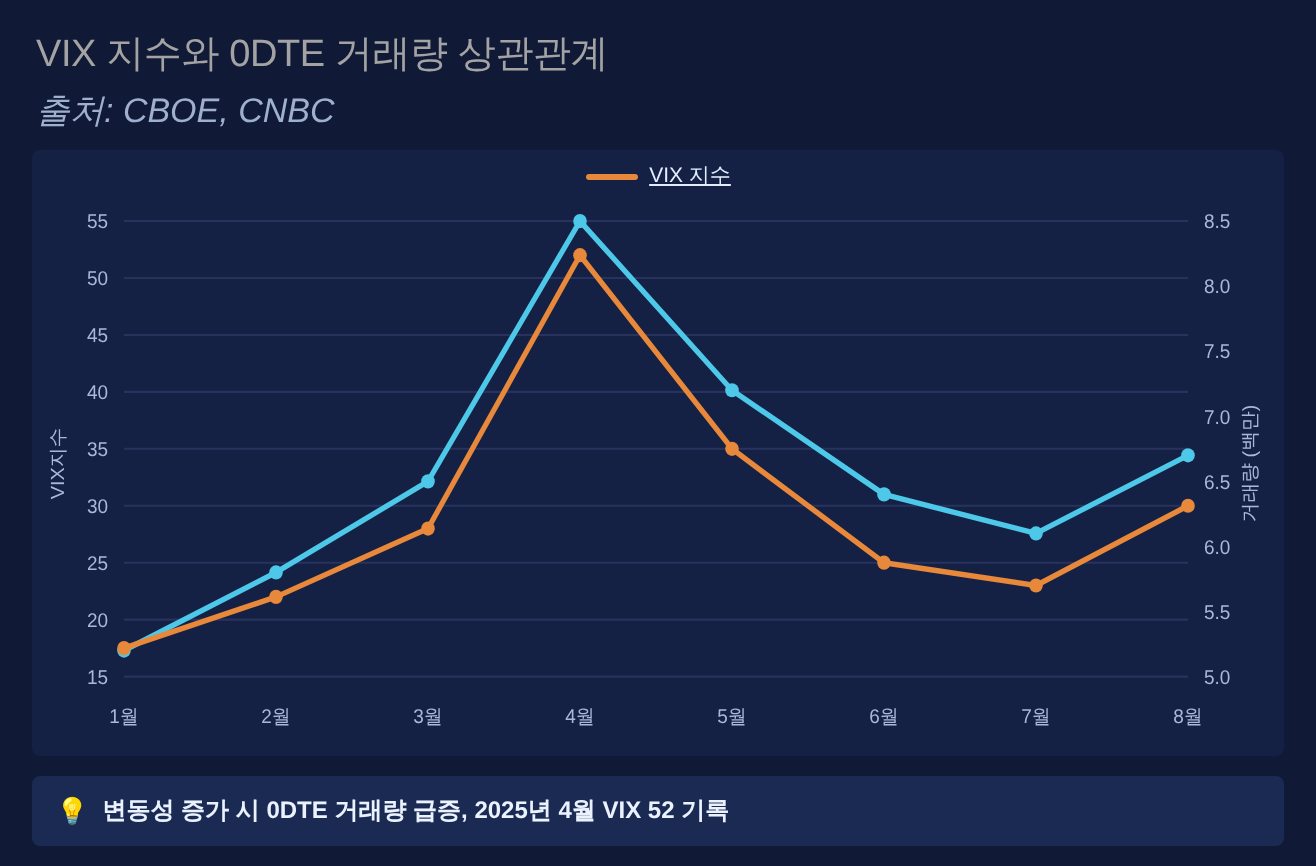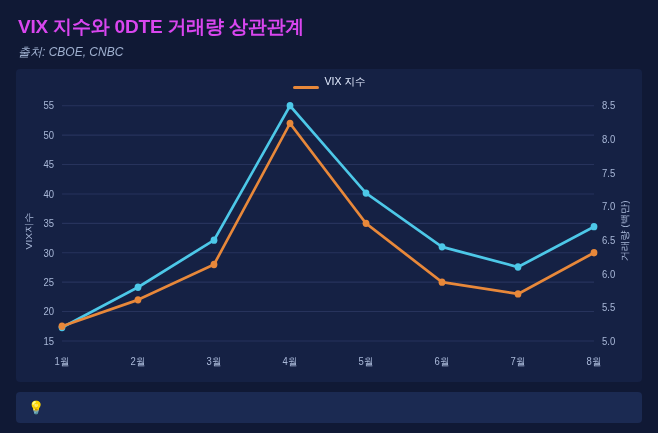--- a/index.html
+++ b/index.html
@@ -19,27 +19,27 @@
     position: absolute;
     inset: 0;
     background: #101935;
     display: flex;
     flex-direction: column;
     padding: 14px 16px 10px 16px;
     box-sizing: border-box;
   }
   .title {
     font-size: 19px;
-    font-weight: bold;
-    color: #d946ef;
+    font-weight: normal;
+    color: #a3a3a3;
     letter-spacing: -0.2px;
     margin: 0 0 4px 2px;
   }
   .source {
-    font-size: 12px;
+    font-size: 17px;
     font-style: italic;
     color: #9fb0cf;
     margin: 0 0 8px 2px;
   }
   .chart-panel {
     flex: 1;
     position: relative;
     background: #152144;
     border-radius: 4px;
     box-sizing: border-box;
@@ -51,22 +51,23 @@
     right: 0;
     display: flex;
     justify-content: center;
     gap: 22px;
     align-items: center;
     font-size: 10.5px;
     color: #e4ecff;
   }
   .legend-item {
     display: flex;
-    align-items: flex-end;
+    align-items: center;
     gap: 6px;
+    text-decoration: underline;
   }
   .legend-swatch {
     width: 26px;
     height: 3px;
     border-radius: 2px;
     display: block;
   }
   .plot-wrap {
     position: absolute;
     left: 0; top: 0; right: 0; bottom: 0;
@@ -195,15 +196,16 @@
             <circle cx="502" cy="208.4" r="3.4" fill="#e8883a"></circle>
             <circle cx="578" cy="170.25" r="3.4" fill="#e8883a"></circle>
           </g>
       </svg>
     </div>
 
   </div>
 
   <div class="footer">
     <span class="bulb">💡</span>
+    <span class="footer-text">변동성 증가 시 0DTE 거래량 급증, 2025년 4월 VIX 52 기록</span>
   </div>
 
 </div>
 
 </body></html>

